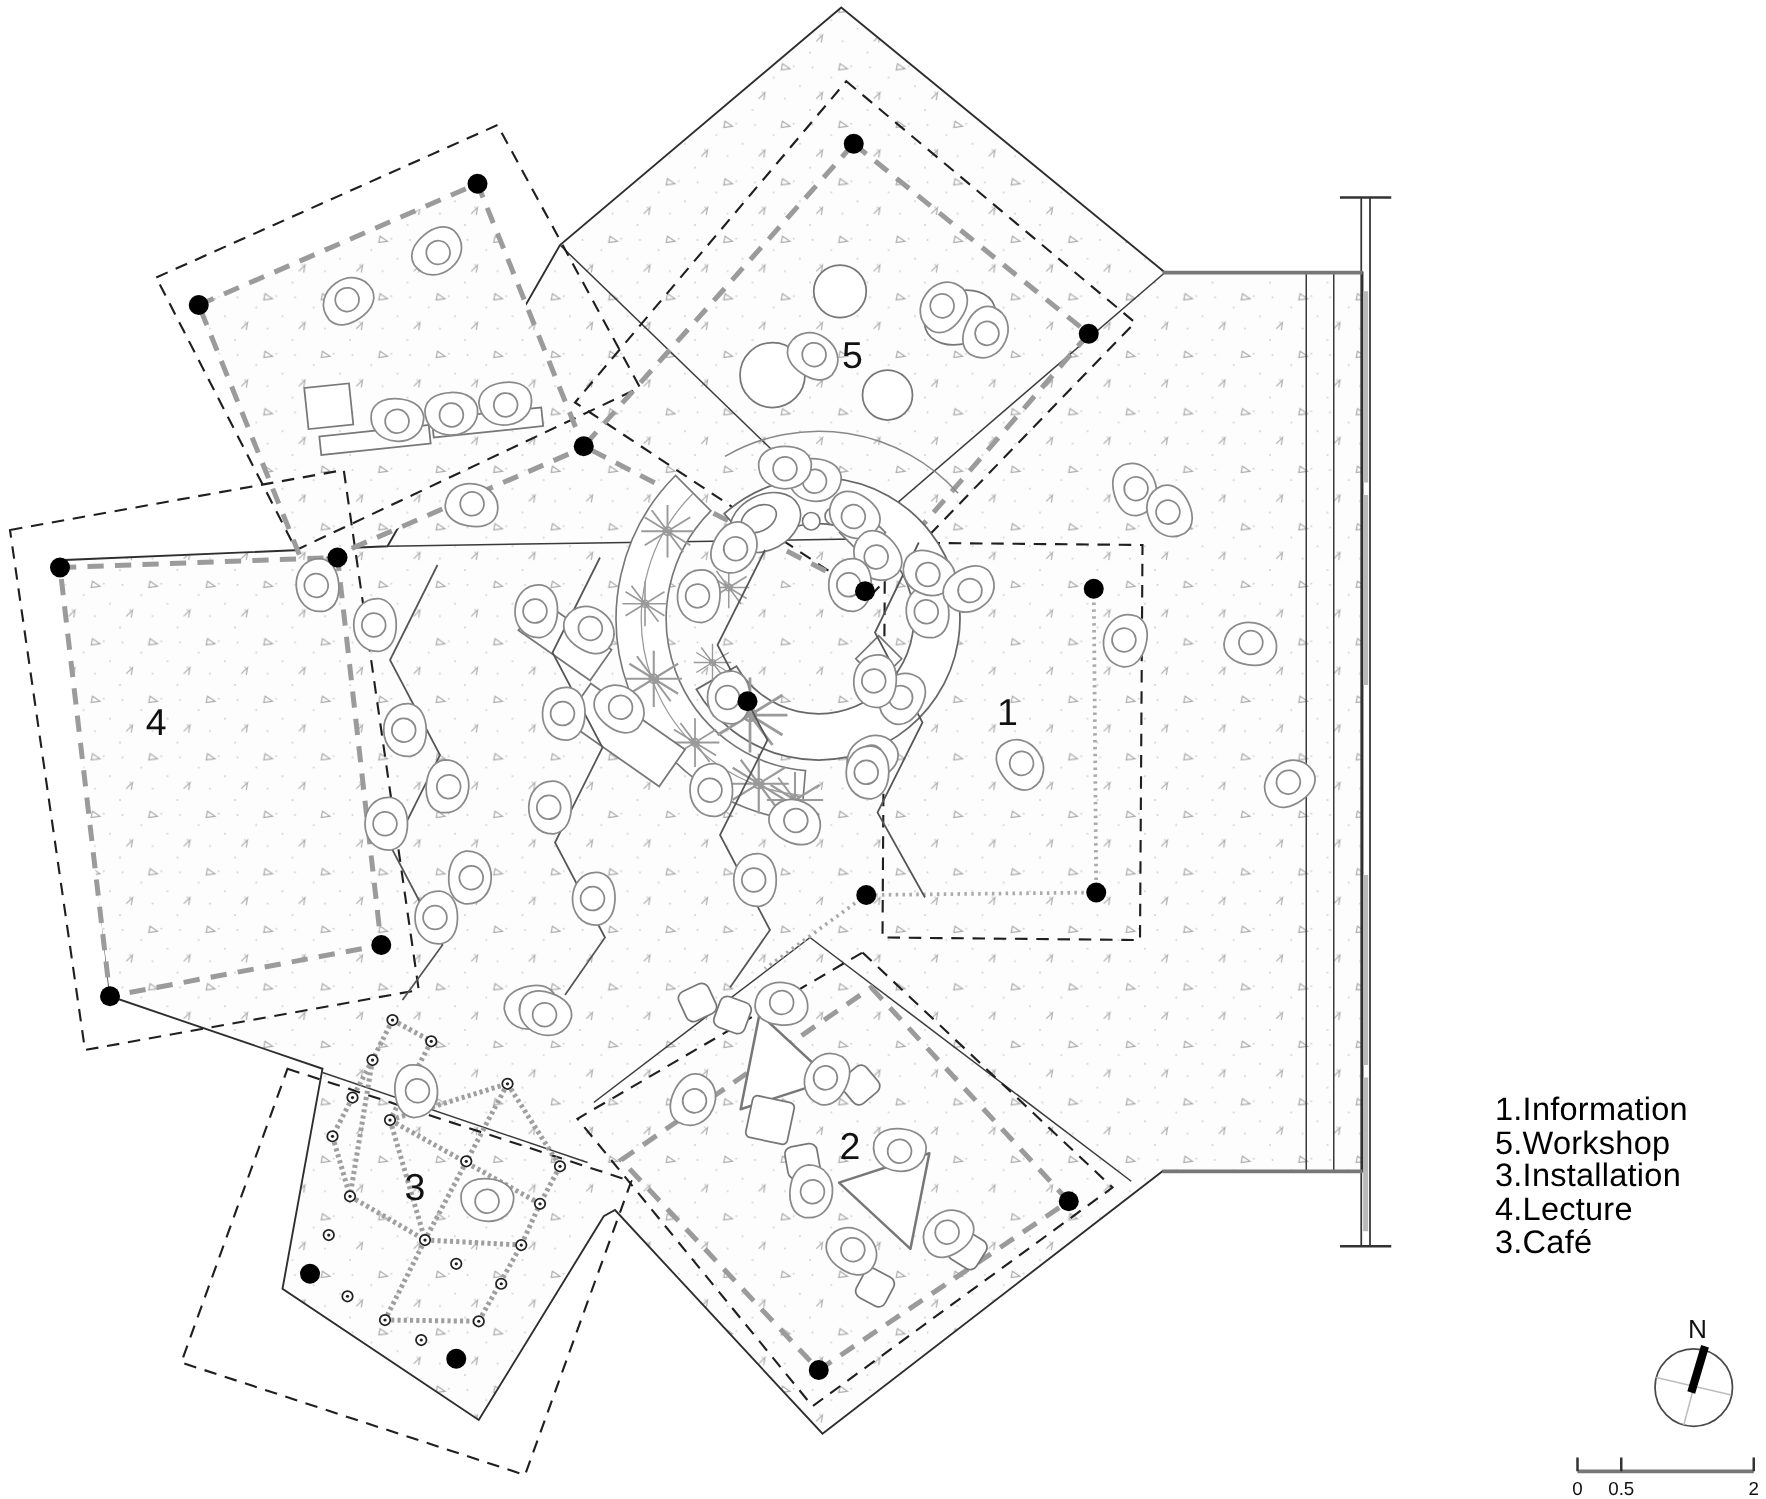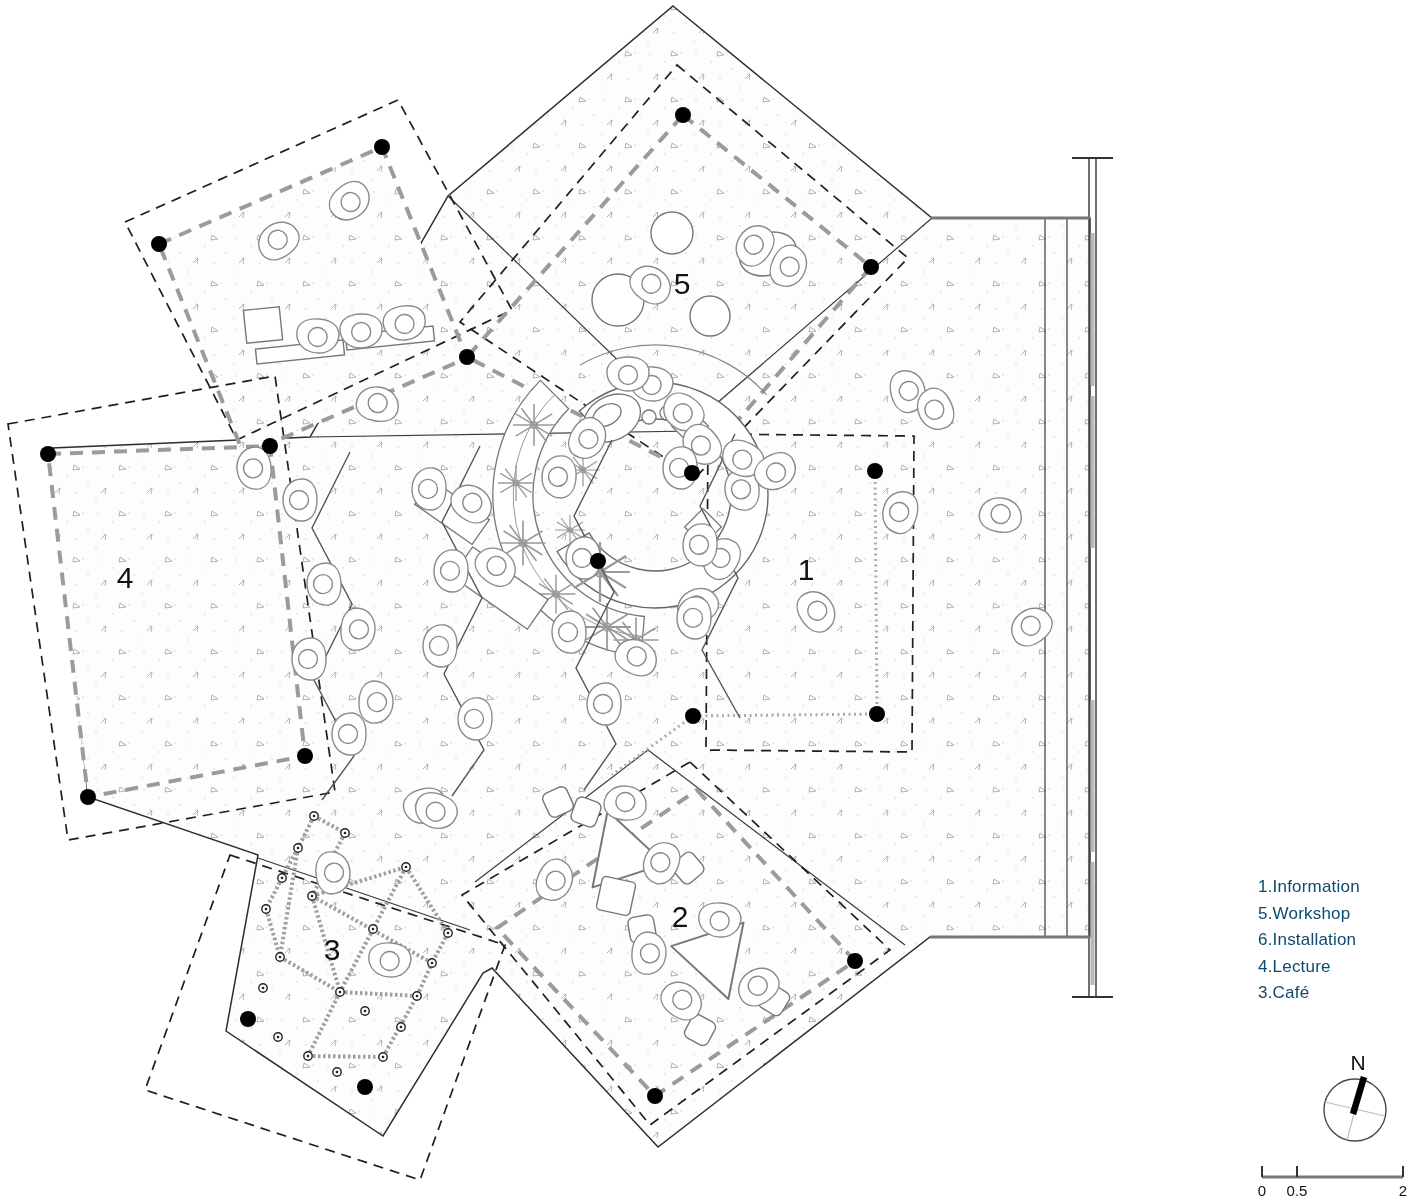--- a/index.html
+++ b/index.html
@@ -1,19 +1,19 @@
 <!DOCTYPE html>
 <html><head>
 <meta charset="utf-8">
 <style>
   html,body{margin:0;padding:0;background:#fff;}
   .canvas{position:relative;width:1413px;height:1199px;background:#fff;overflow:hidden;
           font-family:"Liberation Sans",sans-serif;}
   .plan-svg{position:absolute;left:0;top:0;}
-  .legend{position:absolute;left:1258px;top:874px;color:#0c4a6e;font-size:17px;line-height:26.5px;
+  .legend{position:absolute;left:1196px;top:874px;color:#000000;font-size:26px;line-height:26.5px;
           letter-spacing:0.2px;}
   .legend div{white-space:nowrap;}
   svg text{font-family:"Liberation Sans",sans-serif;fill:#111;}
 </style>
 </head>
 <body>
 
 <div class="canvas">
 
 <svg class="plan-svg" width="1413" height="1199" viewBox="0 0 1413 1199">
@@ -316,18 +316,18 @@
     <line x1="1403" y1="1166" x2="1403" y2="1177" stroke="#333" stroke-width="2"></line>
     <text x="1262" y="1196" font-size="15" text-anchor="middle">0</text>
     <text x="1297" y="1196" font-size="15" text-anchor="middle">0.5</text>
     <text x="1403" y="1196" font-size="15" text-anchor="middle">2</text>
   </g>
 </svg>
 
 <div class="legend">
   <div>1.Information</div>
   <div>5.Workshop</div>
-  <div>6.Installation</div>
+  <div>3.Installation</div>
   <div>4.Lecture</div>
   <div>3.Café</div>
 </div>
 
 </div>
 
 </body></html>

